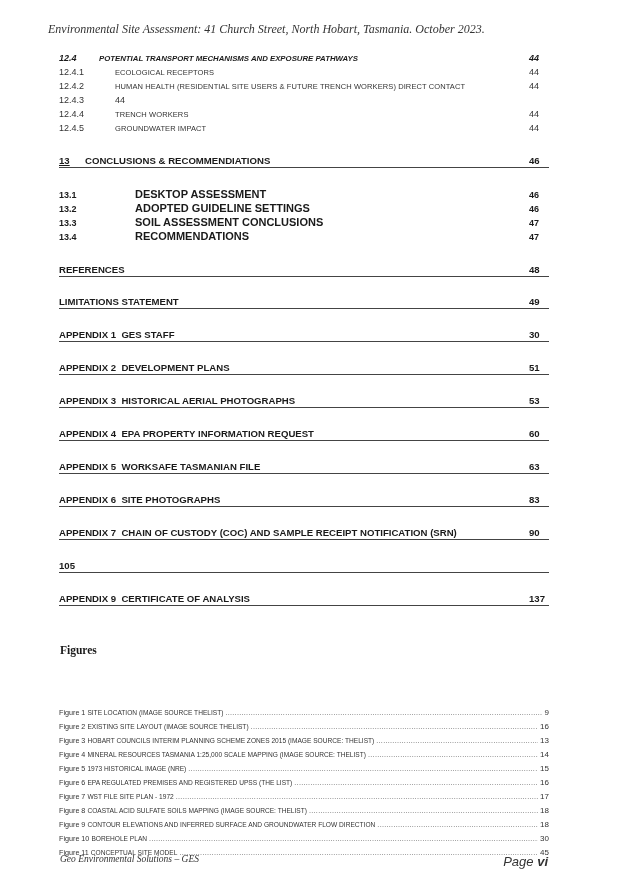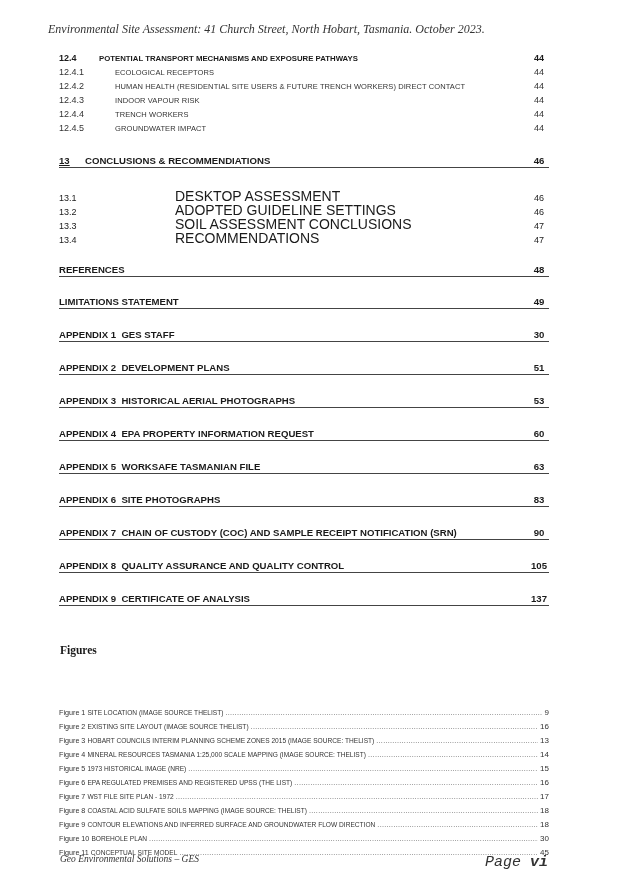--- a/index.html
+++ b/index.html
@@ -1,40 +1,40 @@
 <!DOCTYPE html>
 <html><head>
 <meta charset="utf-8">
 <style>
   html, body { margin:0; padding:0; background:#ffffff; }
   body { width:622px; height:880px; position:relative; overflow:hidden; color:#1a1a1a; font-family:"Liberation Sans", sans-serif; }
   .header { position:absolute; left:48px; top:22px; font-family:"Liberation Serif", serif; font-style:italic; font-size:12px; color:#333; }
   .row { position:absolute; left:59px; width:490px; display:flex; align-items:baseline; font-size:9px; }
   .row .num { display:inline-block; }
   .row .title { flex:1; }
-  .row .page { text-align:center; min-width:20px; }
-  .l2 { font-weight:bold; }
+  .row .page { text-align:left; min-width:20px; }
+  .l2 { font-weight:bold;font-style:italic; }
   .l2 .num { width:40px; }
   .l3 { color:#333;gap:16px; }
   .l3 .num { width:40px; }
   .l3 .title { text-transform:uppercase; font-size:7.5px; letter-spacing:0.1px; }
   .l2 .title { text-transform:uppercase; font-size:7.8px; }
   .l1 { font-weight:bold; font-size:9.6px; border-bottom:1.2px solid #444; padding-bottom:1px; }
   .l1 .num { text-decoration:underline; width:26px; }
-  .sub { font-weight:normal; font-size:9px;gap:40px; }
+  .sub { font-weight:bold; font-size:9px; }
   .sub .num { width:40px; }
-  .sub .title { text-transform:uppercase; font-size:14px;padding-left:36px; }
+  .sub .title { text-transform:uppercase; font-size:11px;padding-left:36px; }
   .figtitle { position:absolute; left:60px; top:644px; font-family:"Liberation Serif", serif; font-weight:bold; font-size:11.5px; }
   .fig { position:absolute; left:59px; width:490px; display:flex; align-items:baseline; font-size:7.2px; color:#333; white-space:nowrap; overflow:hidden;margin-top:44px; }
   .fig .title { text-transform:uppercase; font-size:6.6px; }
   .fig .dots { flex:1; overflow:hidden; margin:0 2px; color:#555; }
   .fig .dots::before { content:"................................................................................................................................................................................................................................................................................"; letter-spacing:0.3px; }
   .fig .page { font-size:8px; }
   .footer-left { position:absolute; left:60px; top:854px; font-family:"Liberation Serif", serif; font-style:italic; font-size:9.5px; color:#333; }
-  .footer-right { position:absolute; right:74px; top:854px; font-family:Liberation Mono, monospace; font-style:italic; font-size:15px; color:#333;text-align:center; }
+  .footer-right { position:absolute; right:74px; top:854px; font-family:Liberation Sans, sans-serif; font-style:italic; font-size:13px; color:#333;text-align:center; }
   .footer-right b { font-style:italic; }
 </style>
 </head>
 <body>
 
 <div class="header">Environmental Site Assessment: 41 Church Street, North Hobart, Tasmania. October 2023.</div>
 
 <div class="row l2" style="top:53px">
   <span class="num">12.4</span>
   <span class="title">Potential Transport Mechanisms and Exposure Pathways</span>
@@ -45,21 +45,20 @@
   <span class="title">Ecological Receptors</span>
   <span class="page">44</span>
 </div>
 <div class="row l3" style="top:81px">
   <span class="num">12.4.2</span>
   <span class="title">Human Health (residential site users &amp; future trench workers) Direct Contact</span>
   <span class="page">44</span>
 </div>
 <div class="row l3" style="top:95px">
   <span class="num">12.4.3</span>
-  <span class="title">Indoor Vapour Risk</span>
   <span class="page">44</span>
 </div>
 <div class="row l3" style="top:109px">
   <span class="num">12.4.4</span>
   <span class="title">Trench Workers</span>
   <span class="page">44</span>
 </div>
 <div class="row l3" style="top:123px">
   <span class="num">12.4.5</span>
   <span class="title">Groundwater Impact</span>
@@ -123,21 +122,20 @@
 </div>
 <div class="row l1" style="top:494px">
   <span class="title" style="white-space:pre">APPENDIX 6  SITE PHOTOGRAPHS</span>
   <span class="page">83</span>
 </div>
 <div class="row l1" style="top:527px">
   <span class="title" style="white-space:pre">APPENDIX 7  CHAIN OF CUSTODY (COC) AND SAMPLE RECEIPT NOTIFICATION (SRN)</span>
   <span class="page">90</span>
 </div>
 <div class="row l1" style="top:560px">
-  <span class="title" style="white-space:pre">APPENDIX 8  QUALITY ASSURANCE AND QUALITY CONTROL</span>
   <span class="page">105</span>
 </div>
 <div class="row l1" style="top:593px">
   <span class="title" style="white-space:pre">APPENDIX 9  CERTIFICATE OF ANALYSIS</span>
   <span class="page">137</span>
 </div>
 
 <div class="figtitle">Figures</div>
 
 <div class="fig" style="top:664px">

